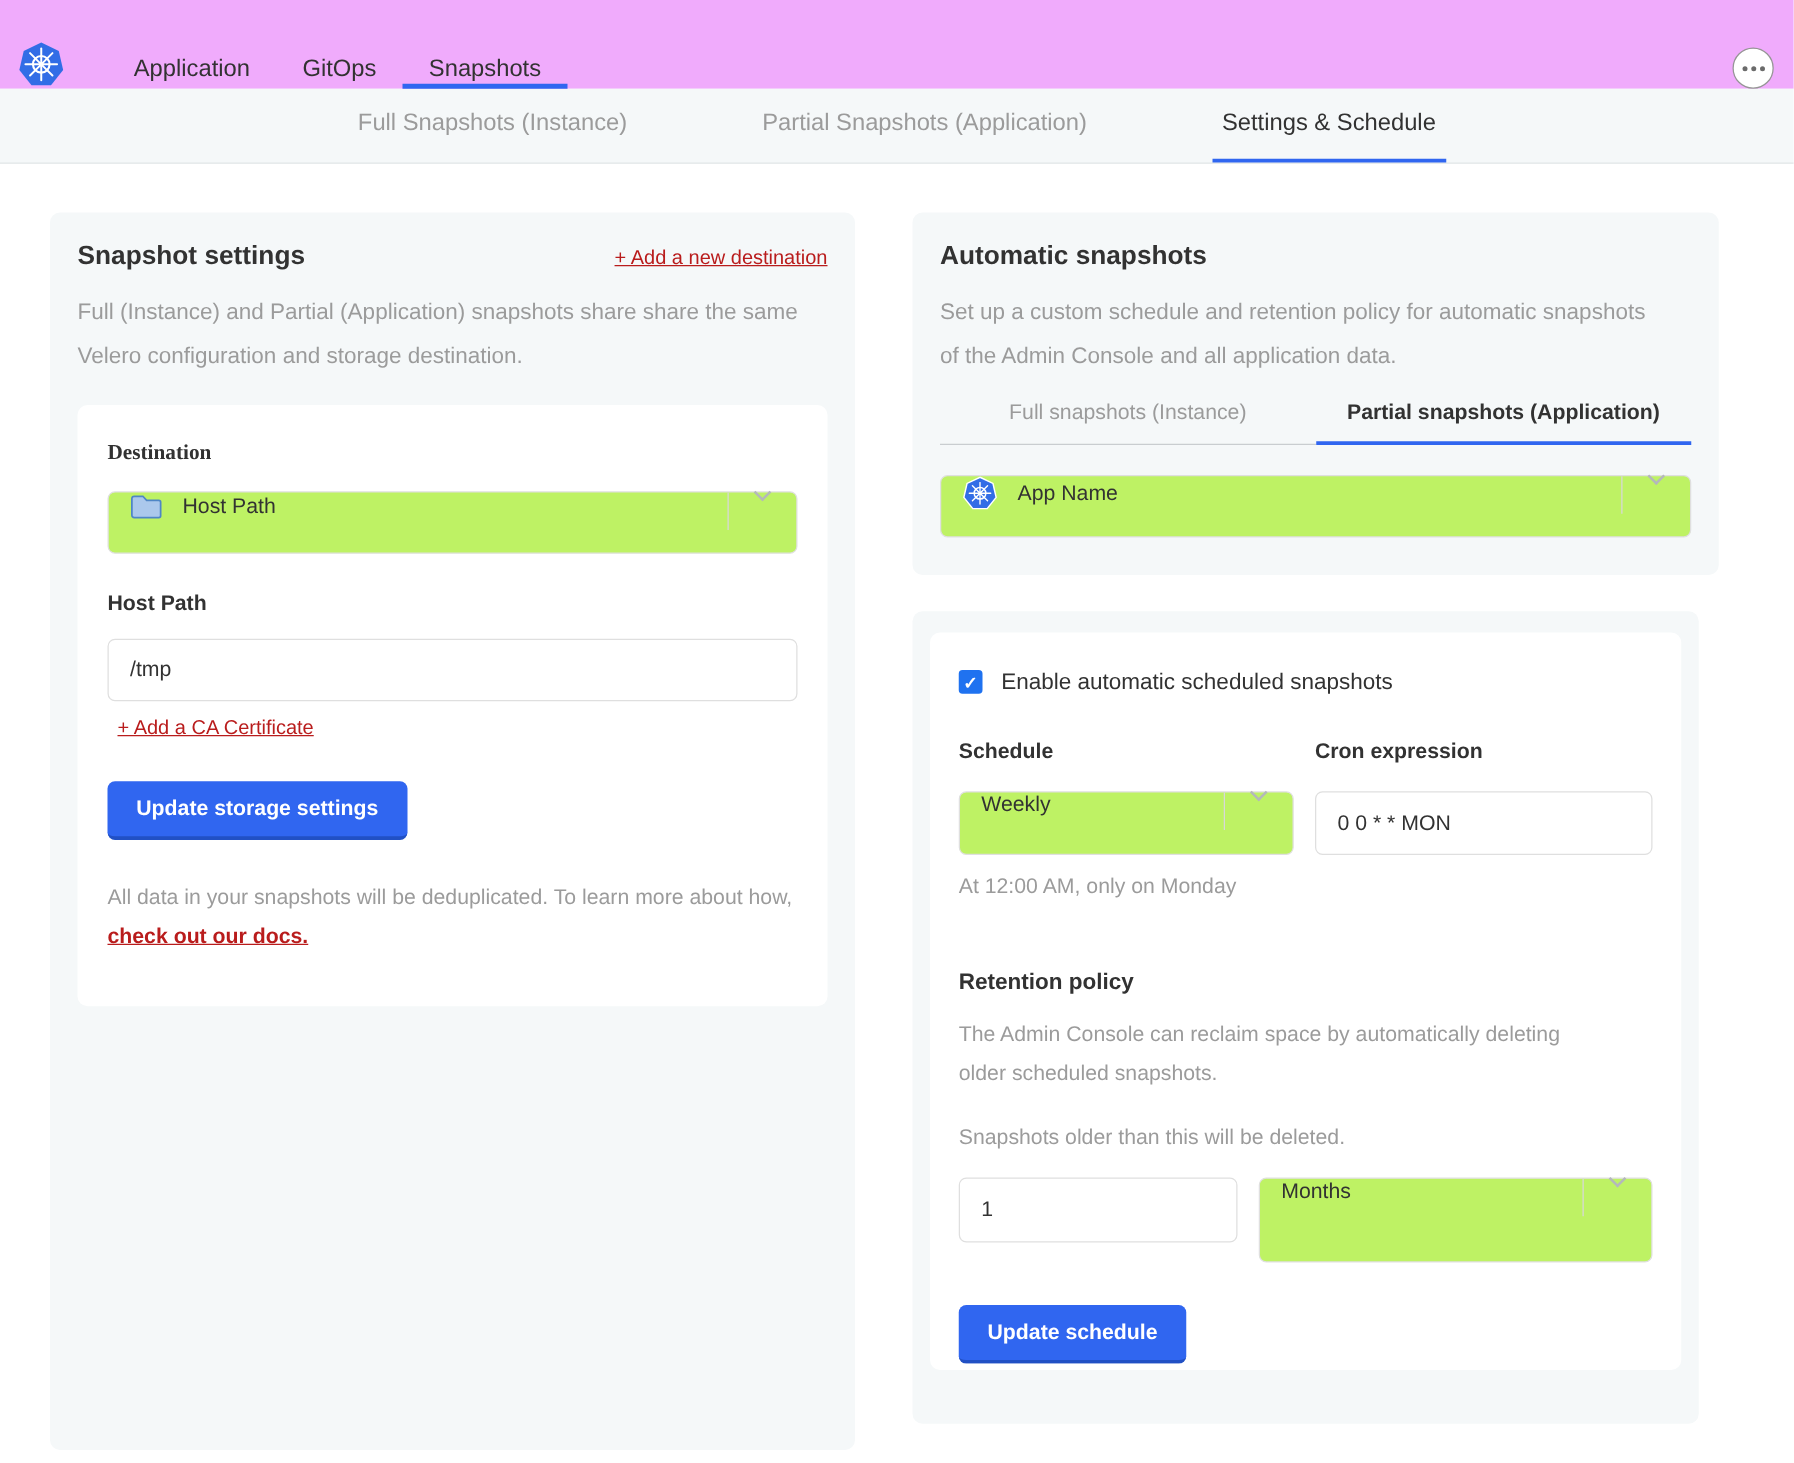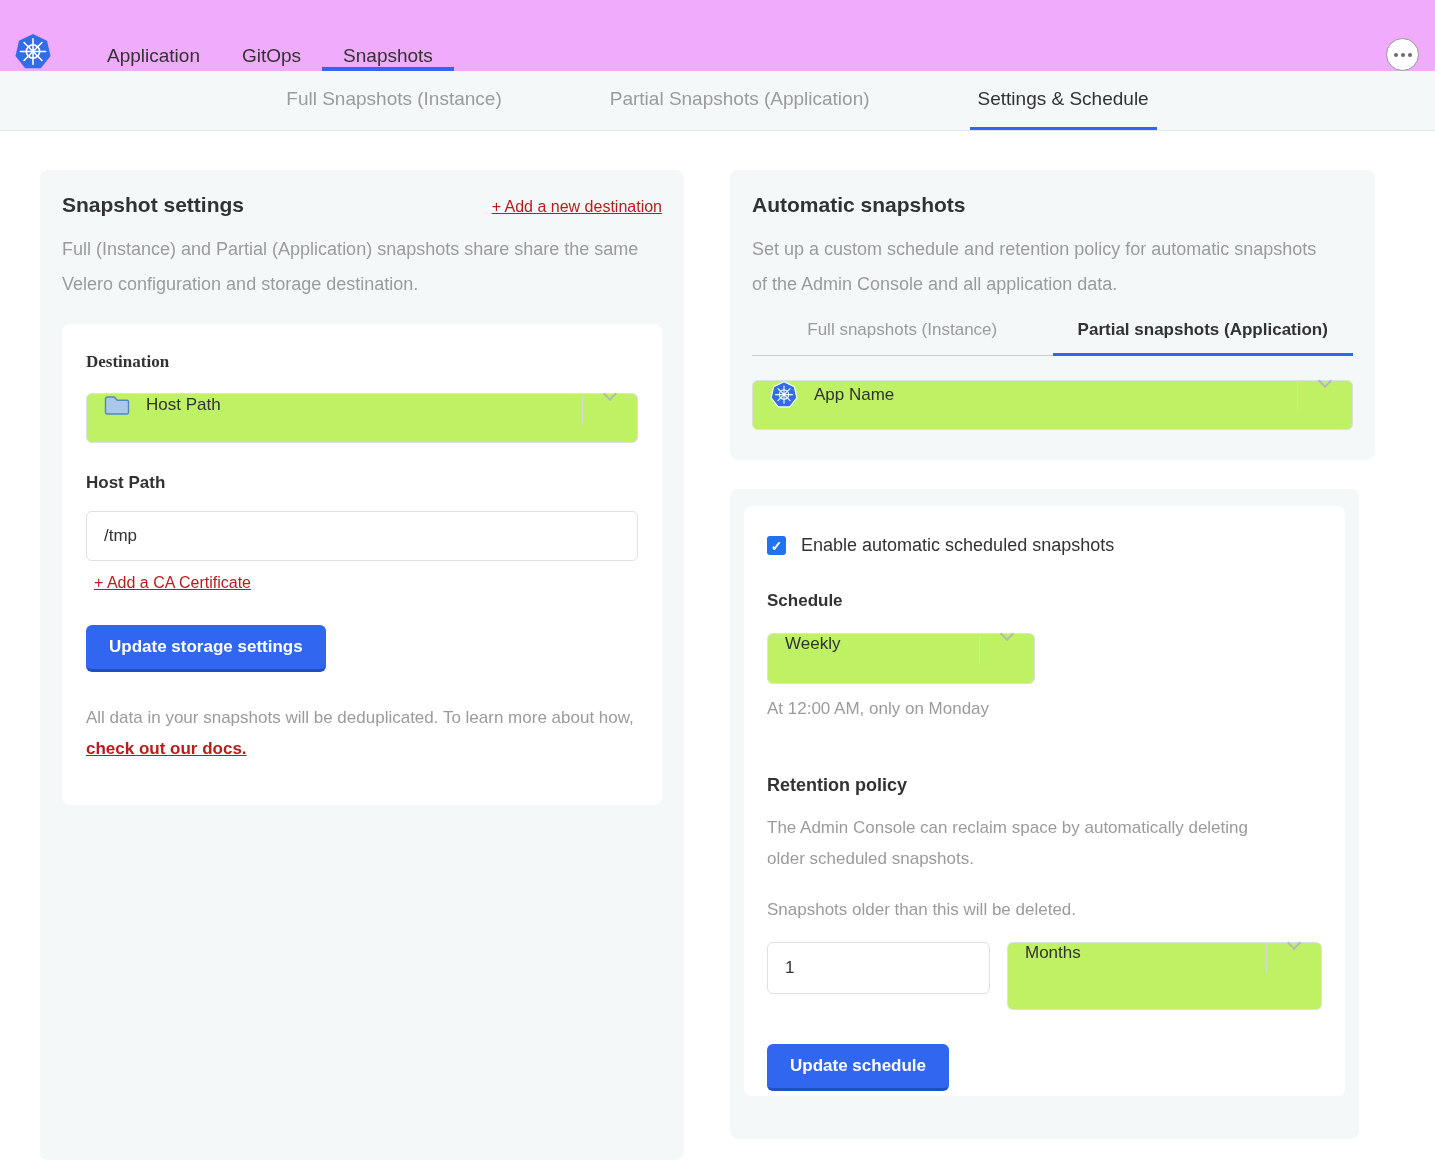--- a/index.html
+++ b/index.html
@@ -252,20 +252,24 @@
             <div class="select-control">
               <div class="select-value">
                 <span>Weekly</span>
               </div>
               <div class="select-divider"></div>
               <div class="select-chevron">
                 <span class="chev"></span>
               </div>
             </div>
           </div>
+          <div class="cron-col">
+            <span class="field-label">Cron expression</span>
+            <input class="text-input" type="text" value="0 0 * * MON" style="">
+          </div>
         </div>
 
         <div class="cron-human">At 12:00 AM, only on Monday</div>
 
         <div class="retention-title">Retention policy</div>
         <p class="retention-desc">The Admin Console can reclaim space by automatically deleting older scheduled snapshots.</p>
         <div class="retention-hint">Snapshots older than this will be deleted.</div>
 
         <div class="retention-row">
           <input class="text-input retention-amount" type="text" value="1" style="">

